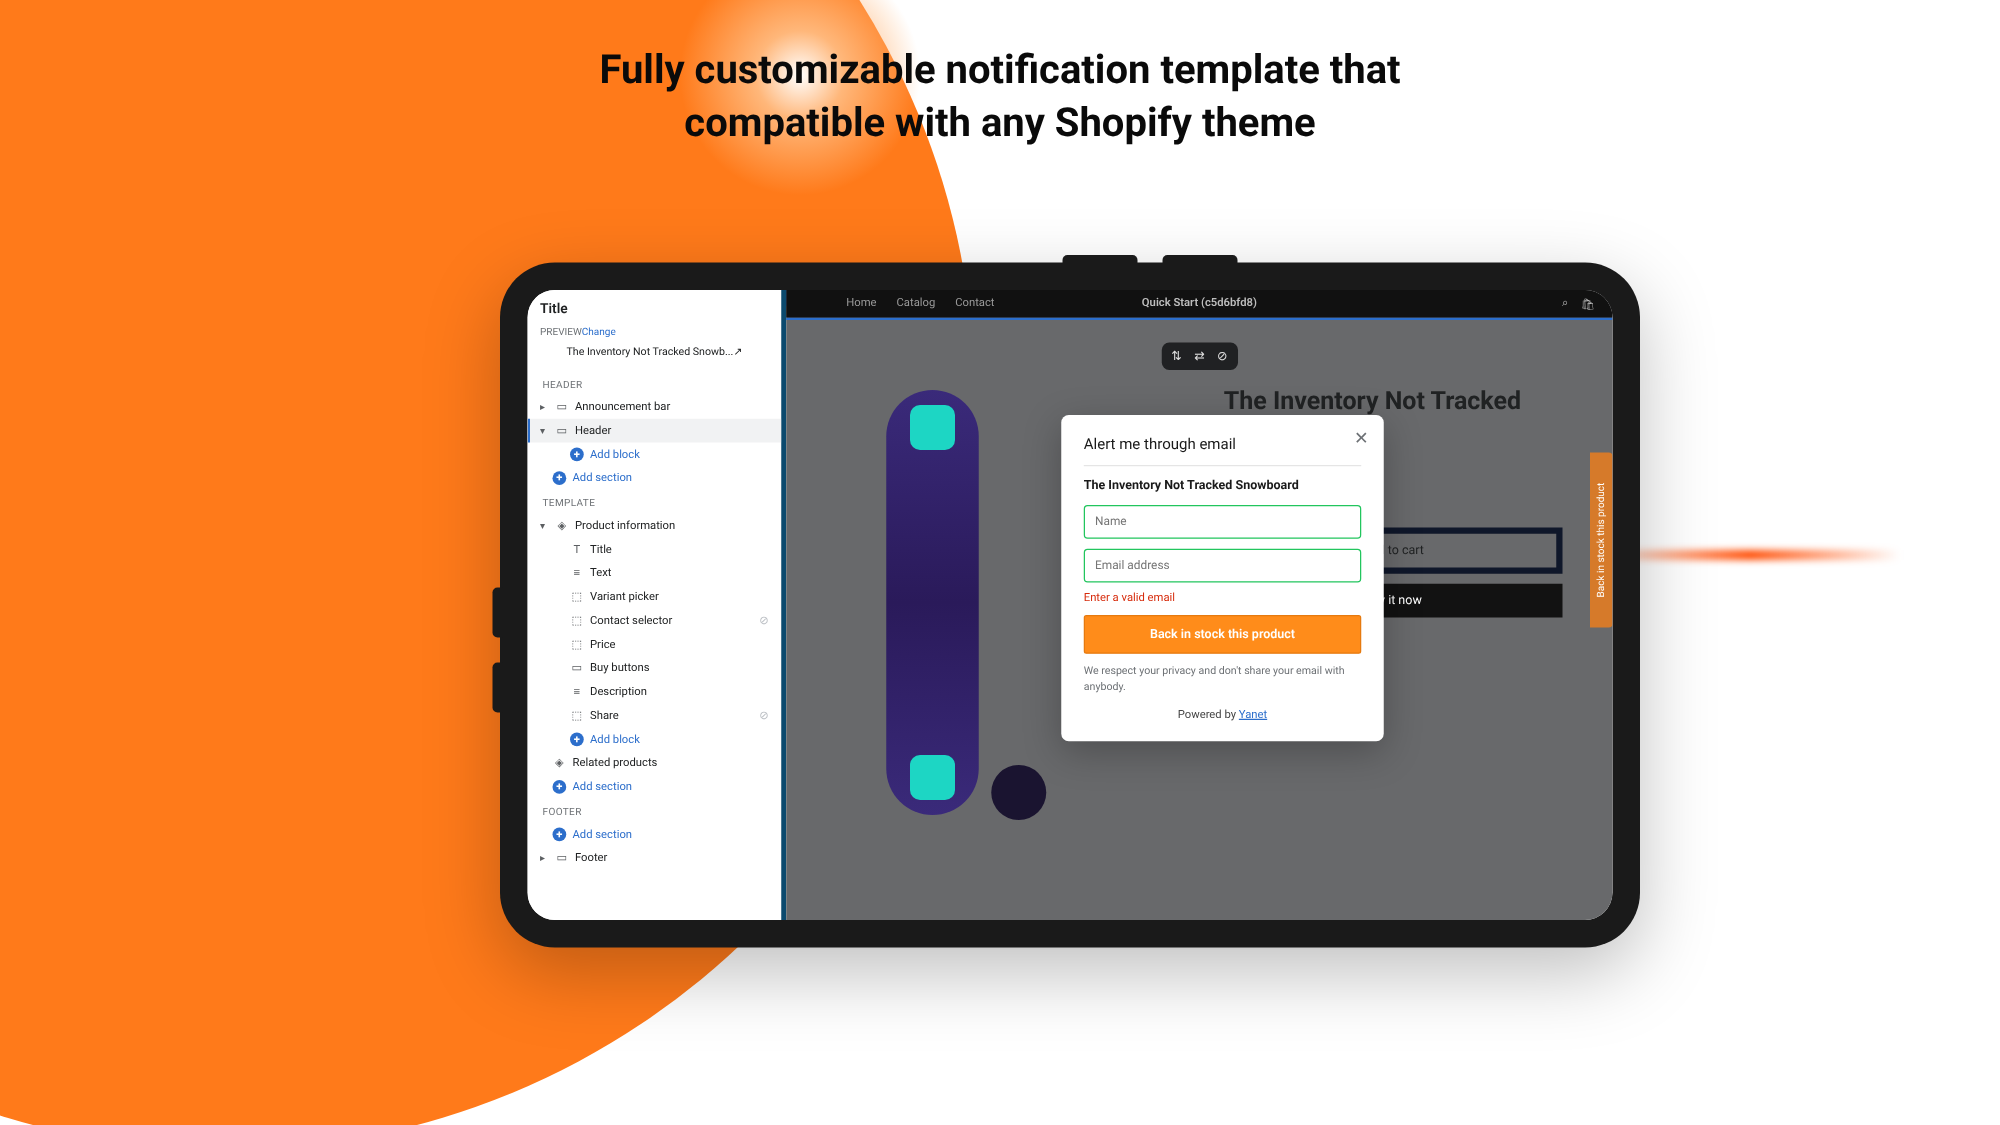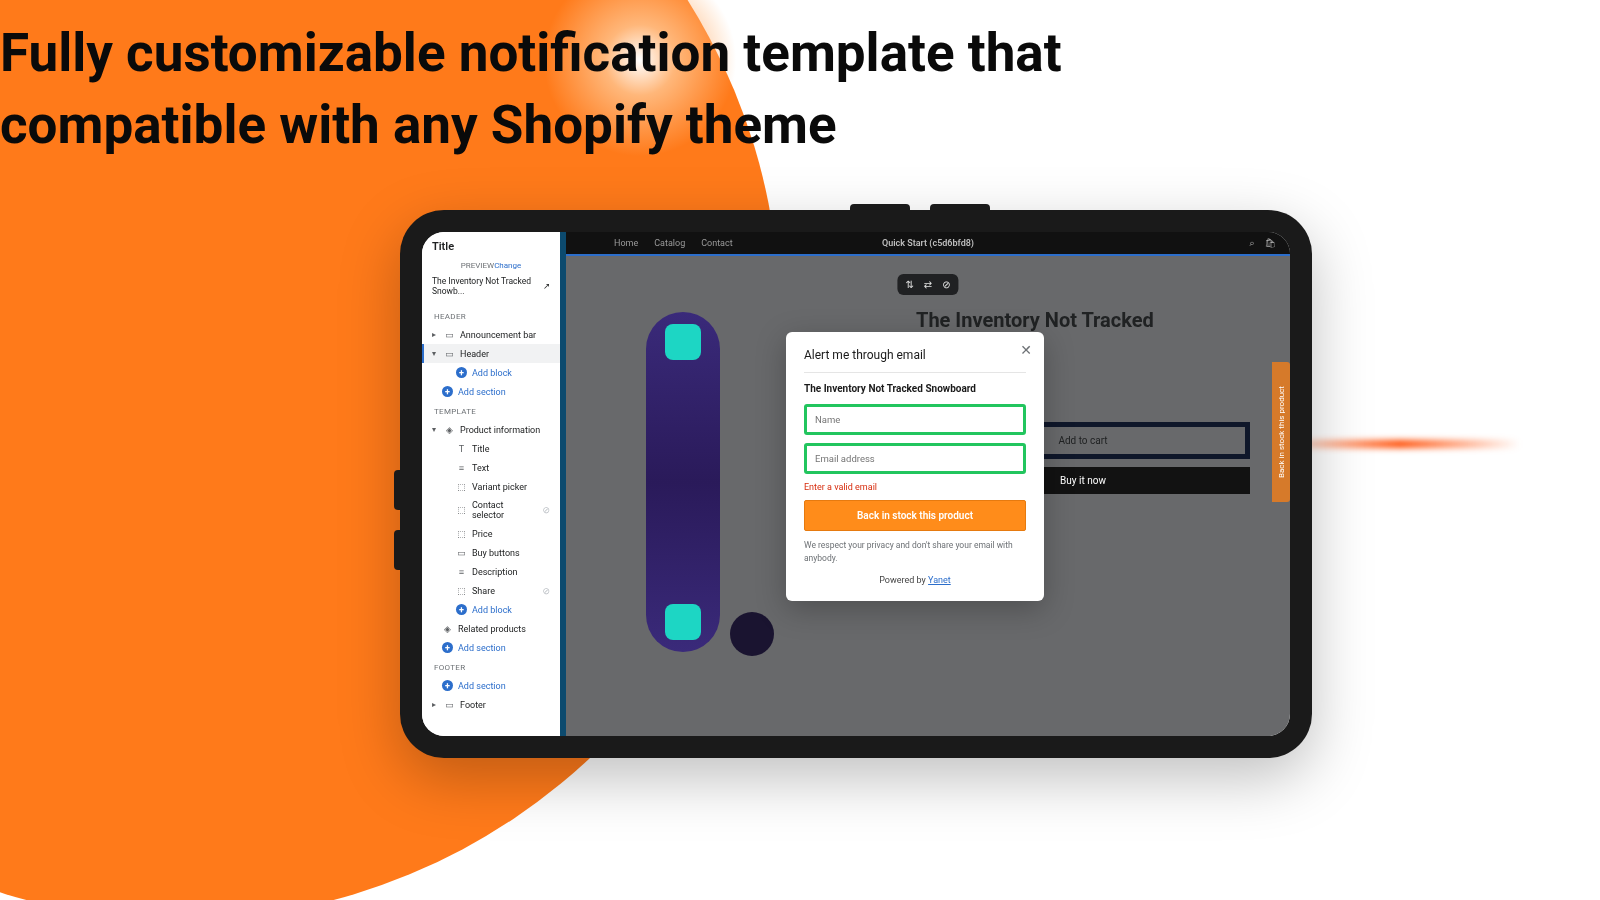--- a/index.html
+++ b/index.html
@@ -1,30 +1,30 @@
 <!DOCTYPE html>
 <html><head>
 <meta charset="utf-8">
 <style>
 *{margin:0;padding:0;box-sizing:border-box;font-family:-apple-system,BlinkMacSystemFont,"Segoe UI",Roboto,sans-serif}
 body{width:1600px;height:900px;background:#fff;position:relative;overflow:hidden}
 .bg-orange{position:absolute;width:1200px;height:1200px;background:#ff7a1a;border-radius:50%;left:-420px;top:-280px;z-index:0}
 .flare{position:absolute;top:-40px;left:540px;width:200px;height:200px;background:radial-gradient(circle,#fff 0%,#ffb77a 25%,rgba(255,122,26,0.0) 68%);border-radius:50%;z-index:1}
 .streak{position:absolute;top:440px;left:1280px;width:240px;height:8px;background:linear-gradient(90deg,rgba(255,60,0,0) 0%,#ff4a00 50%,rgba(255,60,0,0) 100%);filter:blur(3px);z-index:1}
-.headline{position:absolute;top:18px;left:0;right:0;text-align:left;font-size:53px;font-weight:700;color:#0a0a0a;z-index:2;line-height:1.35}
+.headline{position:absolute;top:34px;left:0;right:0;text-align:center;font-size:32px;font-weight:700;color:#0a0a0a;z-index:2;line-height:1.35}
 .tablet{position:absolute;top:210px;left:400px;width:912px;height:548px;background:#1a1a1a;border-radius:44px;padding:22px;z-index:3;box-shadow:0 20px 60px rgba(0,0,0,0.25)}
 .tab-btn{position:absolute;top:-6px;width:60px;height:8px;background:#1a1a1a;border-radius:4px 4px 0 0}
 .tab-btn.b1{left:450px}.tab-btn.b2{left:530px}
 .tab-side{position:absolute;left:-6px;width:8px;height:40px;background:#1a1a1a;border-radius:4px 0 0 4px}
 .tab-side.s1{top:260px}.tab-side.s2{top:320px}
 .screen{width:100%;height:100%;background:#fff;border-radius:22px;overflow:hidden;display:flex;position:relative}
-.sidebar{width:144px;background:#fff;border-right:6px solid #0c4a6e;font-size:10px;color:#202223;overflow:hidden}
+.sidebar{width:207px;background:#fff;border-right:4px solid #0c4a6e;font-size:10px;color:#202223;overflow:hidden}
 .sb-title{padding:8px 10px;font-size:11px;font-weight:600}
-.sb-preview{padding:0 10px 6px;display:flex;justify-content:center;font-size:8px;color:#6d7175}
-.sb-pname{padding:0 10px 10px;font-size:8.5px;color:#202223;display:flex;justify-content:flex-start;align-items:center}
+.sb-preview{padding:0 10px 6px;display:flex;justify-content:flex-start;font-size:8px;color:#6d7175}
+.sb-pname{padding:0 10px 10px;font-size:8.5px;color:#202223;display:flex;justify-content:center;align-items:center}
 .sb-section-label{padding:6px 12px 4px;font-size:8px;color:#6d7175;letter-spacing:0.3px}
 .sb-item{padding:4px 10px;display:flex;align-items:center;gap:5px;font-size:9px;cursor:pointer}
 .sb-item.indent1{padding-left:20px}
 .sb-item.indent2{padding-left:34px}
 .sb-item.selected{background:#f1f2f3;border-left:2px solid #2c6ecb;padding-left:8px}
 .sb-item .caret{width:7px;font-size:8px;color:#5c5f62}
 .sb-item .ico{width:11px;height:11px;display:inline-flex;align-items:center;justify-content:center;color:#5c5f62;font-size:9px}
 .sb-item.add{color:#2c6ecb}
 .sb-item.add .plus{width:11px;height:11px;border-radius:50%;background:#2c6ecb;color:#fff;display:inline-flex;align-items:center;justify-content:center;font-size:9px;font-weight:700}
 .sb-item .eye-off{margin-left:auto;color:#babec3;font-size:9px}
@@ -47,21 +47,21 @@
 .prod-price{font-size:12px;margin-top:10px}
 .btn-cart{margin-top:22px;padding:8px;border:5px solid #0f172a;background:transparent;font-size:10px;text-align:center;color:#202223}
 .btn-buy{margin-top:8px;padding:8px;background:#121212;color:#fff;font-size:10px;text-align:center}
 .side-tab{position:absolute;right:0;top:130px;width:18px;height:140px;background:#d67a2a;color:#fff;font-size:8px;writing-mode:vertical-rl;transform:rotate(180deg);display:flex;align-items:center;justify-content:center;border-radius:3px 0 0 3px}
 .modal{position:absolute;top:100px;left:220px;width:258px;background:#fff;border-radius:6px;padding:16px 18px;box-shadow:0 8px 30px rgba(0,0,0,0.25)}
 .modal .close{position:absolute;top:10px;right:12px;color:#6d7175;font-size:14px;cursor:pointer}
 .modal h3{font-size:12px;font-weight:400;color:#1a1a1a}
 .modal .sub{font-size:9px;color:#6d7175;margin-top:8px;line-height:1.5}
 .modal hr{border:none;border-top:1px solid #e5e5e5;margin:10px 0}
 .modal .pname{font-size:10px;font-weight:700;color:#1a1a1a;margin-bottom:10px}
-.modal input{width:100%;padding:7px 8px;border:3px solid #22c55e;border-radius:3px;font-size:9.5px;margin-bottom:8px}
+.modal input{width:100%;padding:7px 8px;border:1px solid #22c55e;border-radius:3px;font-size:9.5px;margin-bottom:8px}
 .modal .err{font-size:9px;color:#d72c0d;margin-bottom:8px}
 .modal .cta{width:100%;padding:9px;background:#ff8c1a;border:1px solid #e67a0f;color:#fff;font-size:10px;font-weight:600;border-radius:2px;text-align:center}
 .modal .privacy{font-size:8.5px;color:#6d7175;margin-top:8px;line-height:1.5}
 .modal .powered{text-align:center;font-size:9px;color:#444;margin-top:10px}
 .modal .powered a{color:#2c6ecb;text-decoration:underline}
 </style>
 </head>
 <body>
 
 <div class="bg-orange"></div>

